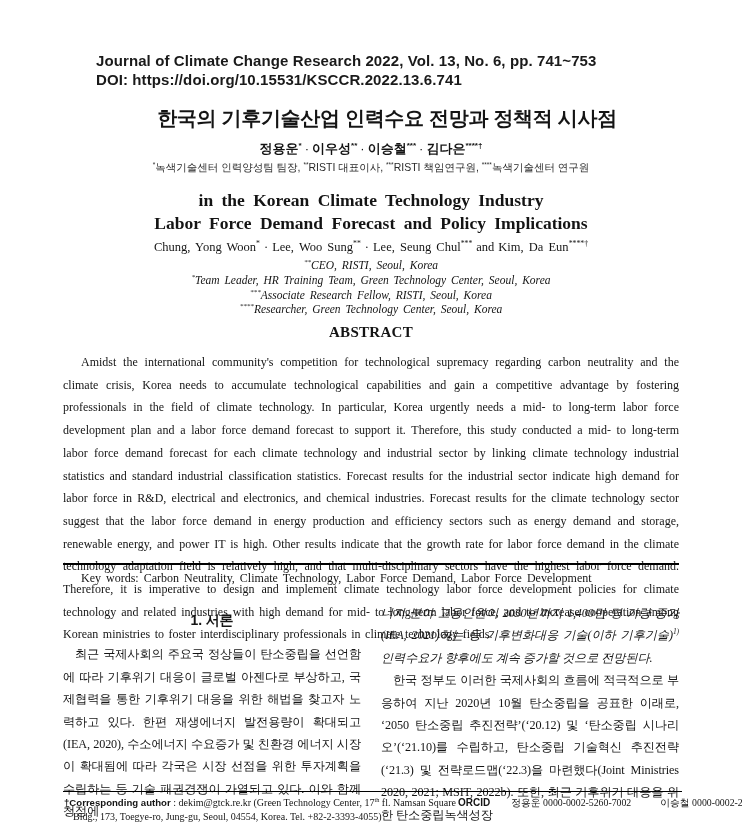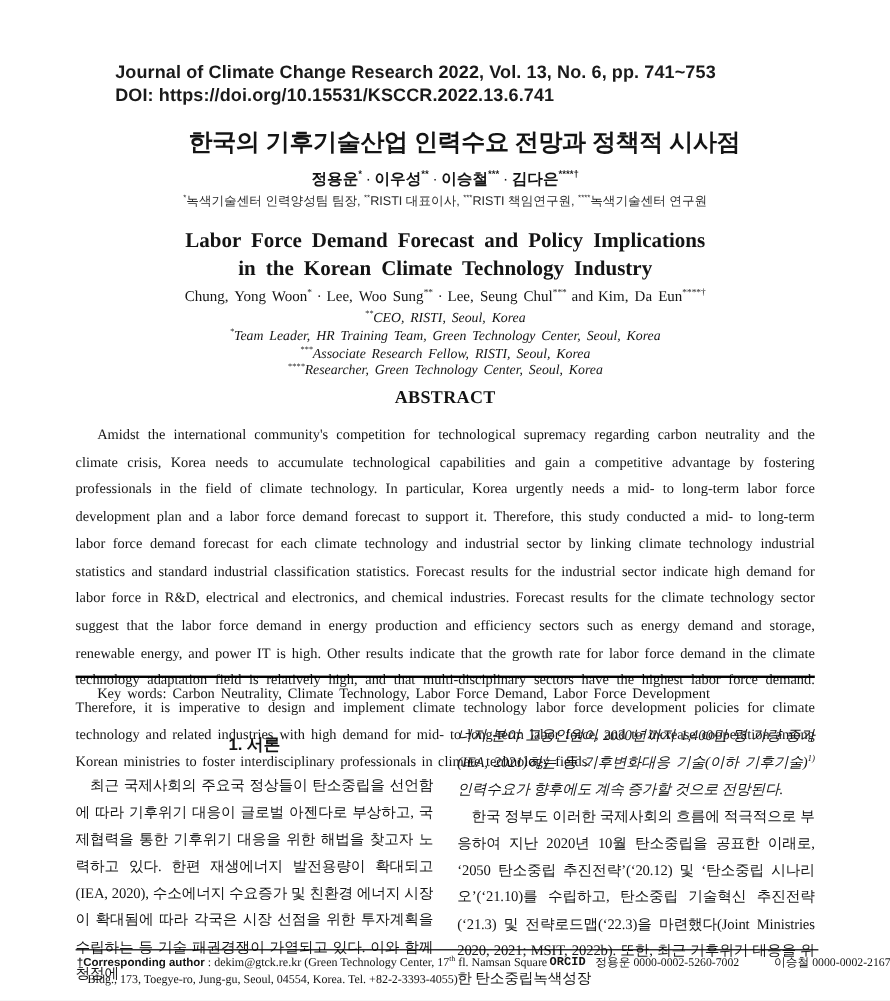--- a/index.html
+++ b/index.html
@@ -110,22 +110,22 @@
     padding-left: 9px; text-indent: -9px;
     text-align: justify;
   }
   .corresponding b { font-family: "Liberation Sans", sans-serif; font-size: 9.6px; }
   .orcid {
     position: absolute; left: 458px; top: 796px; width: 228px;
     font-size: 9.8px; line-height: 13.6px;
     display: flex; align-items: flex-start;
   }
   .orcid-label {
-    font-family: Liberation Mono, monospace;
-    font-weight: 800; font-size: 10px; margin-right: 8px;
+    font-family: Liberation Sans, sans-serif;
+    font-weight: 800; font-size: 10px; margin-right: 21px;
   }
   .orcid-grid {
     display: grid; grid-template-columns: 112px 110px;
     column-gap: 4px; row-gap: 0px; white-space: nowrap; gap: 37px;
   }
 </style>
 </head>
 <body>
 
 <div class="page">
@@ -135,22 +135,22 @@
     <div>DOI: https://doi.org/10.15531/KSCCR.2022.13.6.741</div>
   </div>
 
   <div class="ko-title">한국의 기후기술산업 인력수요 전망과 정책적 시사점</div>
 
   <div class="ko-authors"><span>정용운</span><sup>*</sup><span class="sep">·</span><span>이우성</span><sup>**</sup><span class="sep">·</span><span>이승철</span><sup>***</sup><span class="sep">·</span><span>김다은</span><sup>****†</sup></div>
 
   <div class="ko-affil"><sup>*</sup><span>녹색기술센터 인력양성팀 팀장, </span><sup>**</sup><span>RISTI 대표이사, </span><sup>***</sup><span>RISTI 책임연구원, </span><sup>****</sup><span>녹색기술센터 연구원</span></div>
 
   <div class="en-title">
+    <div>in the Korean Climate Technology Industry</div>
     <div>Labor Force Demand Forecast and Policy Implications</div>
-    <div>in the Korean Climate Technology Industry</div>
   </div>
 
   <div class="en-authors"><span>Chung, Yong Woon</span><sup>*</sup><span class="sep">·</span><span>Lee, Woo Sung</span><sup>**</sup><span class="sep">·</span><span>Lee, Seung Chul</span><sup>***</sup><span class="sep">and</span><span>Kim, Da Eun</span><sup>****†</sup></div>
 
   <div class="en-affils">
     <div><sup>**</sup><span>CEO, RISTI, Seoul, Korea</span></div>
     <div><sup>*</sup><span>Team Leader, HR Training Team, Green Technology Center, Seoul, Korea</span></div>
     <div><sup>***</sup><span>Associate Research Fellow, RISTI, Seoul, Korea</span></div>
     <div><sup>****</sup><span>Researcher, Green Technology Center, Seoul, Korea</span></div>
   </div>

